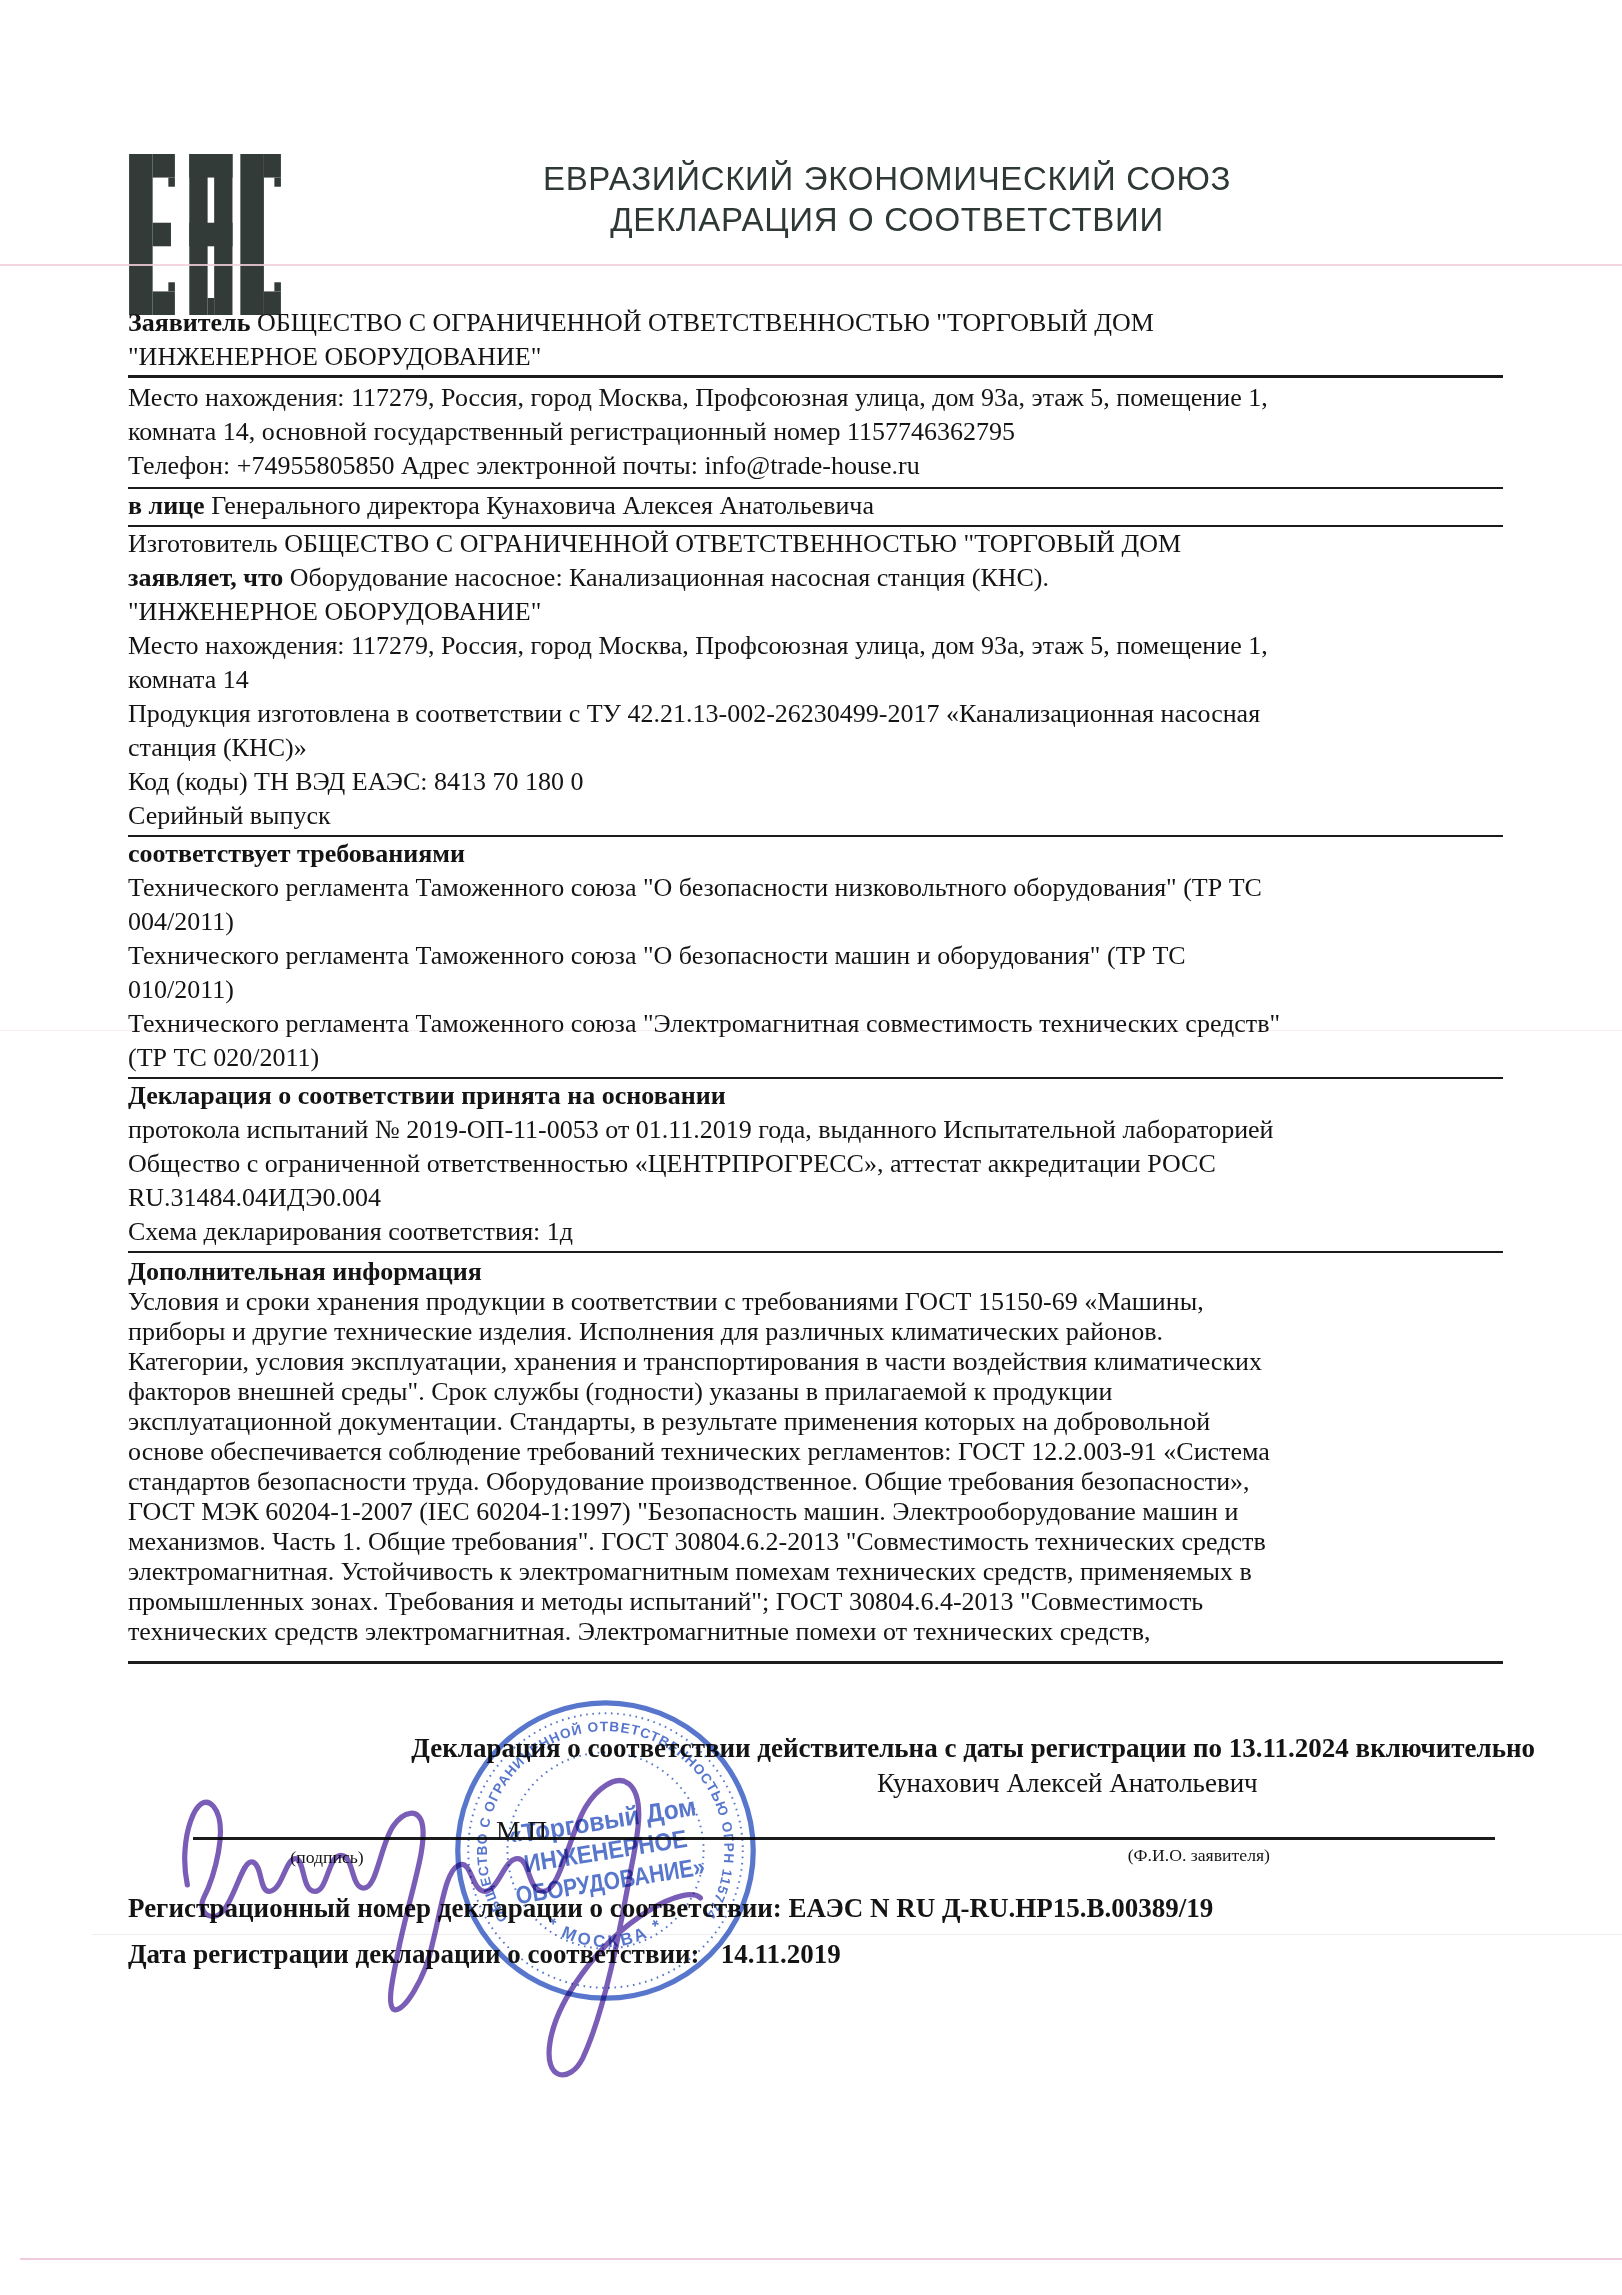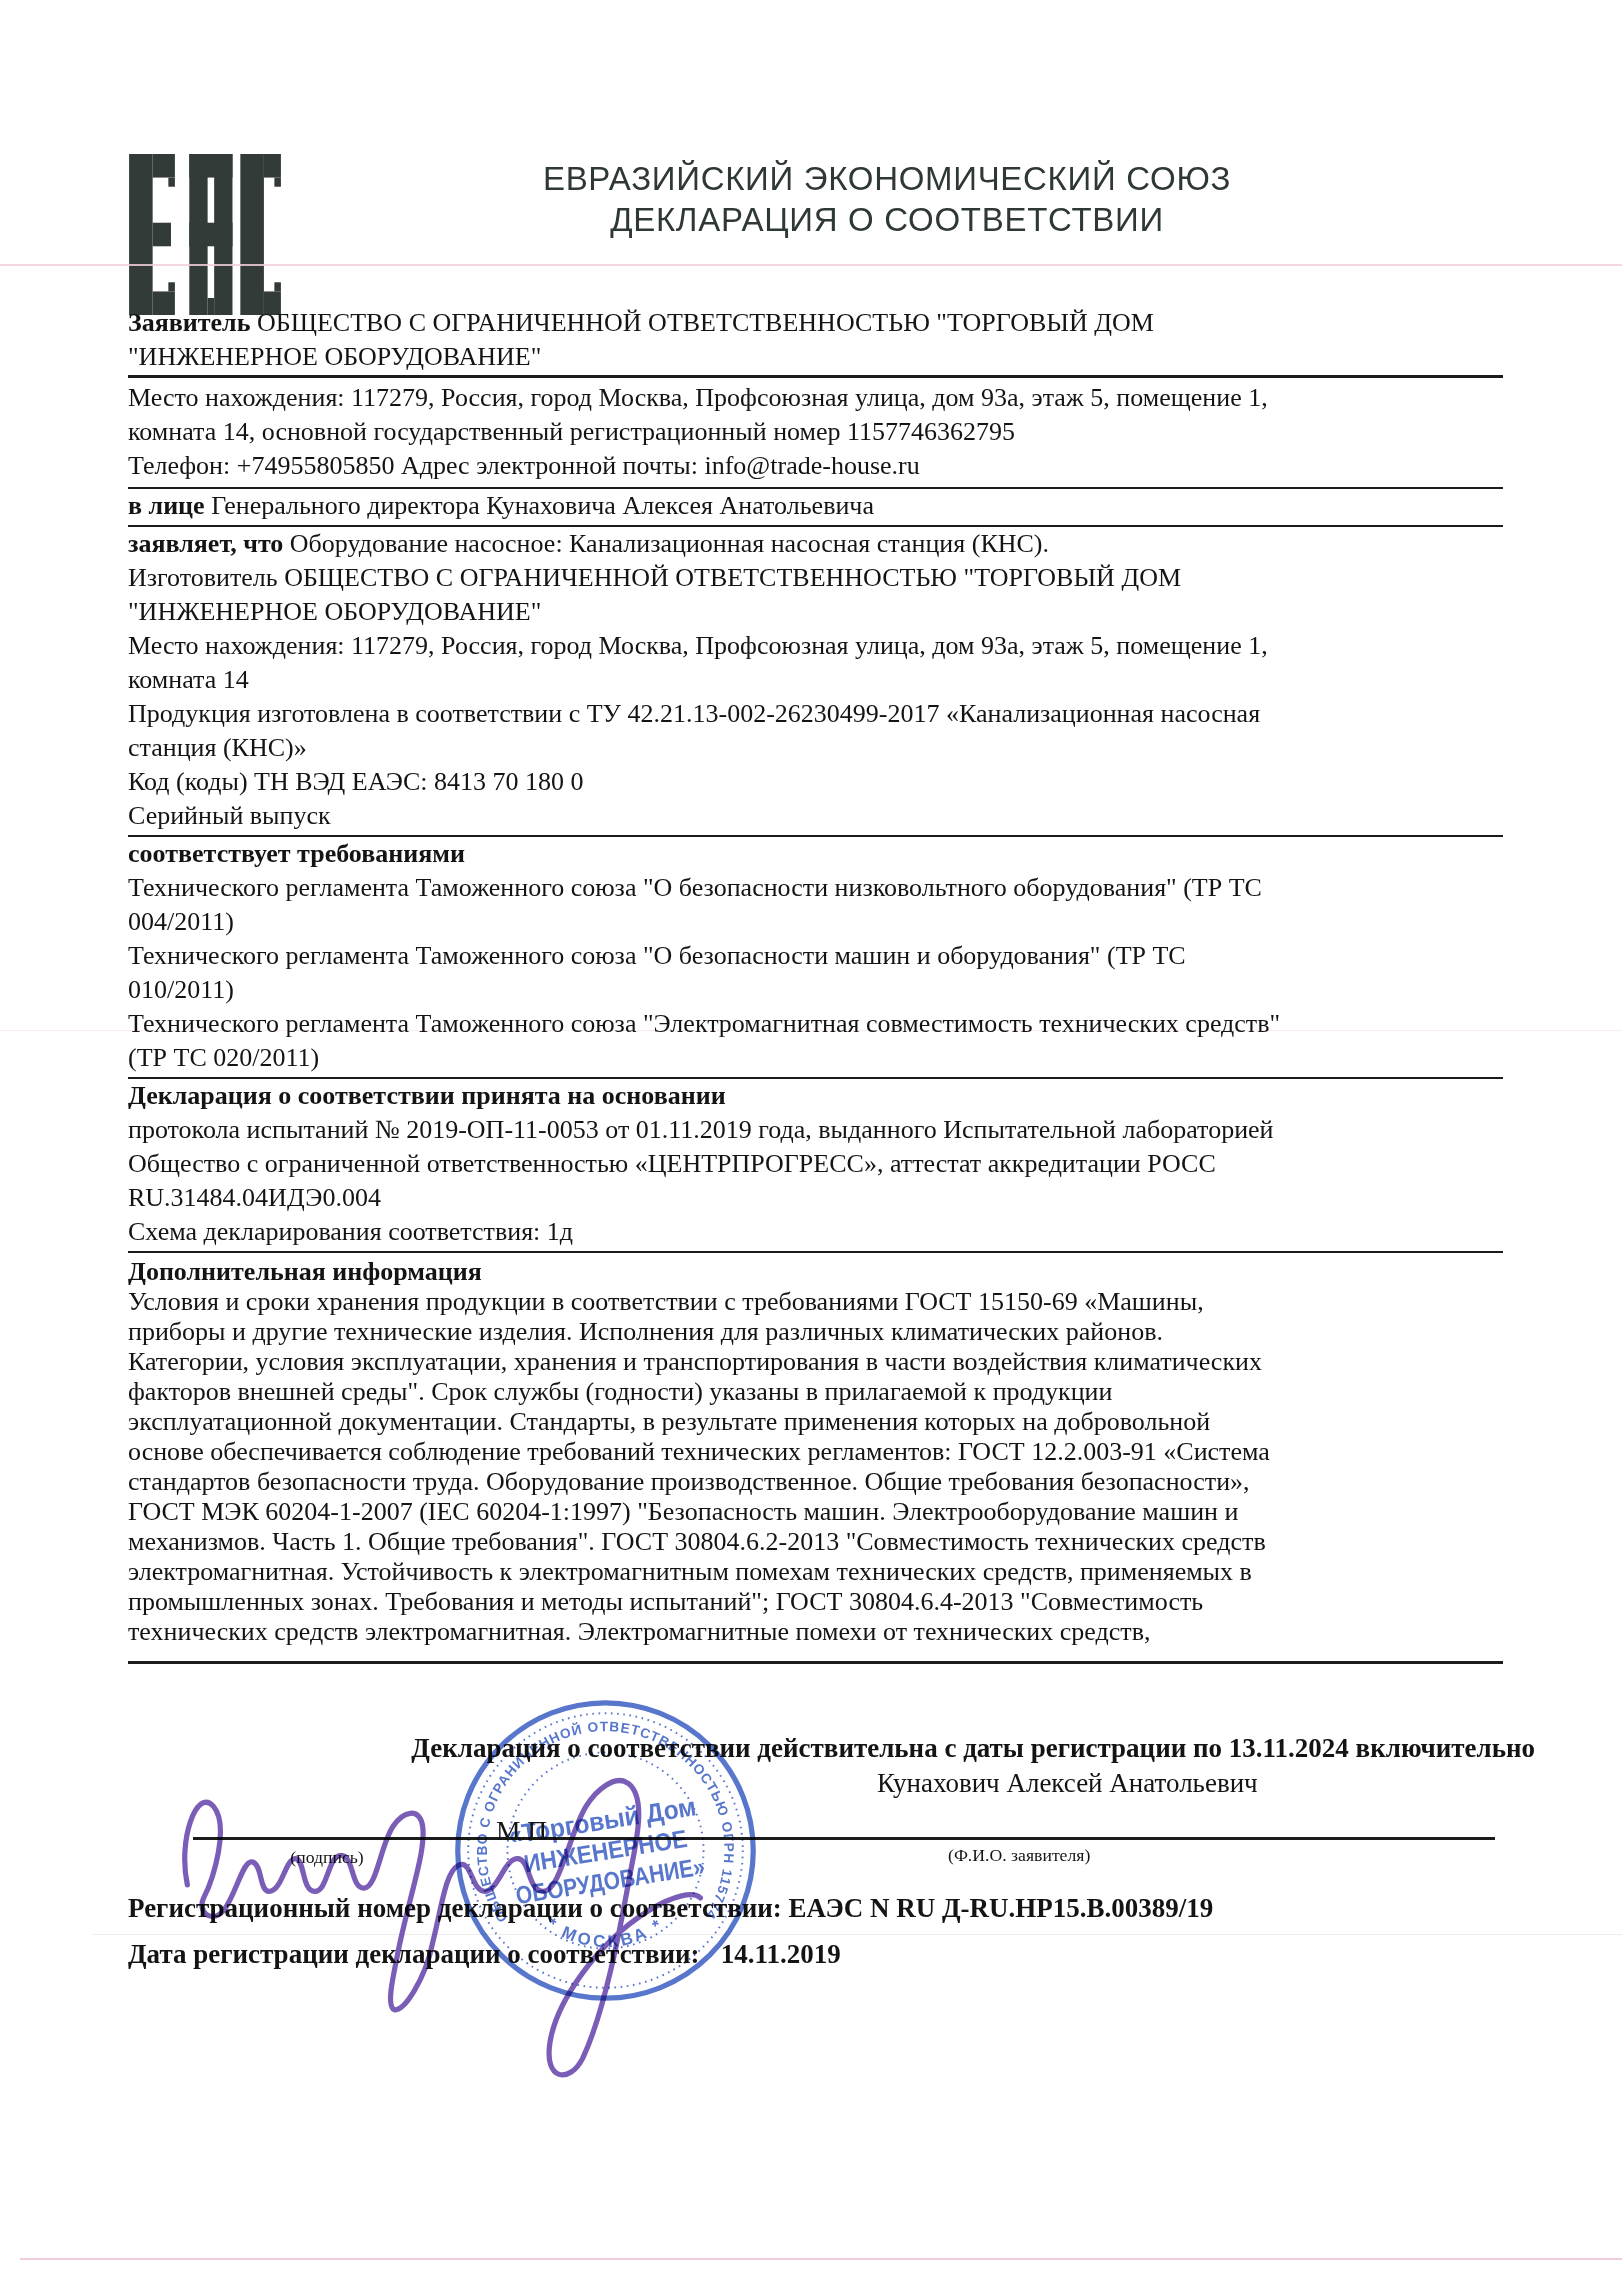--- a/index.html
+++ b/index.html
@@ -29,21 +29,21 @@
   .sec-location{padding-top:3.3px; padding-bottom:3.3px;}
   .sec-additional{border-bottom-width:3.3px; padding-top:4.6px; padding-bottom:14px;}
   .sec-additional .ln{line-height:30px;}
   
   .abs{position:absolute;}
   #validity-line{left:128px; top:1733px; width:1407px; font-size:27px; font-weight:bold; white-space:nowrap;text-align:right;}
   #fio-name{left:877px; top:1768px; width:432px; font-size:27px; white-space:nowrap;}
   #sig-rule{left:193px; top:1837px; width:1302px; height:2.6px; background:#1b1b1b;}
   #mp-label{left:496px; top:1815px; font-size:27.5px; z-index:5;}
   #podpis-label{left:216px; top:1847px; width:222px; text-align:center; font-size:17.7px;}
-  #fio-label{left:948px; top:1845px; width:275px; text-align:left; font-size:17.7px;}
+  #fio-label{left:995px; top:1845px; width:275px; text-align:right; font-size:17.7px;}
   .reg-line{left:128px; width:1440px; font-size:27px; font-weight:bold; white-space:nowrap;}
   #reg-number{top:1893px;}
   #reg-date{top:1939px;}
   #reg-date .gap{display:inline-block; width:14.4px;}
   
   #stamp{left:429px; top:1674px; mix-blend-mode:multiply; opacity:.86;}
   #stamp text{fill:#3c60c4;}
   #signature{left:151px; top:1728px; mix-blend-mode:multiply; opacity:.92; z-index:6;}
 </style>
 </head>
@@ -93,22 +93,22 @@
       </div>
       <div class="sec sec-location">
         <div class="ln">Место нахождения: 117279, Россия, город Москва, Профсоюзная улица, дом 93а, этаж 5, помещение 1,</div>
         <div class="ln">комната 14, основной государственный регистрационный номер 1157746362795</div>
         <div class="ln">Телефон: +74955805850 Адрес электронной почты: info@trade-house.ru</div>
       </div>
       <div class="sec sec-person">
         <div class="ln"><b>в лице</b> Генерального директора Кунаховича Алексея Анатольевича</div>
       </div>
       <div class="sec sec-declares">
+        <div class="ln">Изготовитель ОБЩЕСТВО С ОГРАНИЧЕННОЙ ОТВЕТСТВЕННОСТЬЮ "ТОРГОВЫЙ ДОМ</div>
         <div class="ln"><b>заявляет, что</b> Оборудование насосное: Канализационная насосная станция (КНС).</div>
-        <div class="ln">Изготовитель ОБЩЕСТВО С ОГРАНИЧЕННОЙ ОТВЕТСТВЕННОСТЬЮ "ТОРГОВЫЙ ДОМ</div>
         <div class="ln">"ИНЖЕНЕРНОЕ ОБОРУДОВАНИЕ"</div>
         <div class="ln">Место нахождения: 117279, Россия, город Москва, Профсоюзная улица, дом 93а, этаж 5, помещение 1,</div>
         <div class="ln">комната 14</div>
         <div class="ln">Продукция изготовлена в соответствии с ТУ 42.21.13-002-26230499-2017 «Канализационная насосная</div>
         <div class="ln">станция (КНС)»</div>
         <div class="ln">Код (коды) ТН ВЭД ЕАЭС: 8413 70 180 0</div>
         <div class="ln">Серийный выпуск</div>
       </div>
       <div class="sec sec-requirements">
         <div class="ln"><b>соответствует требованиями</b></div>

